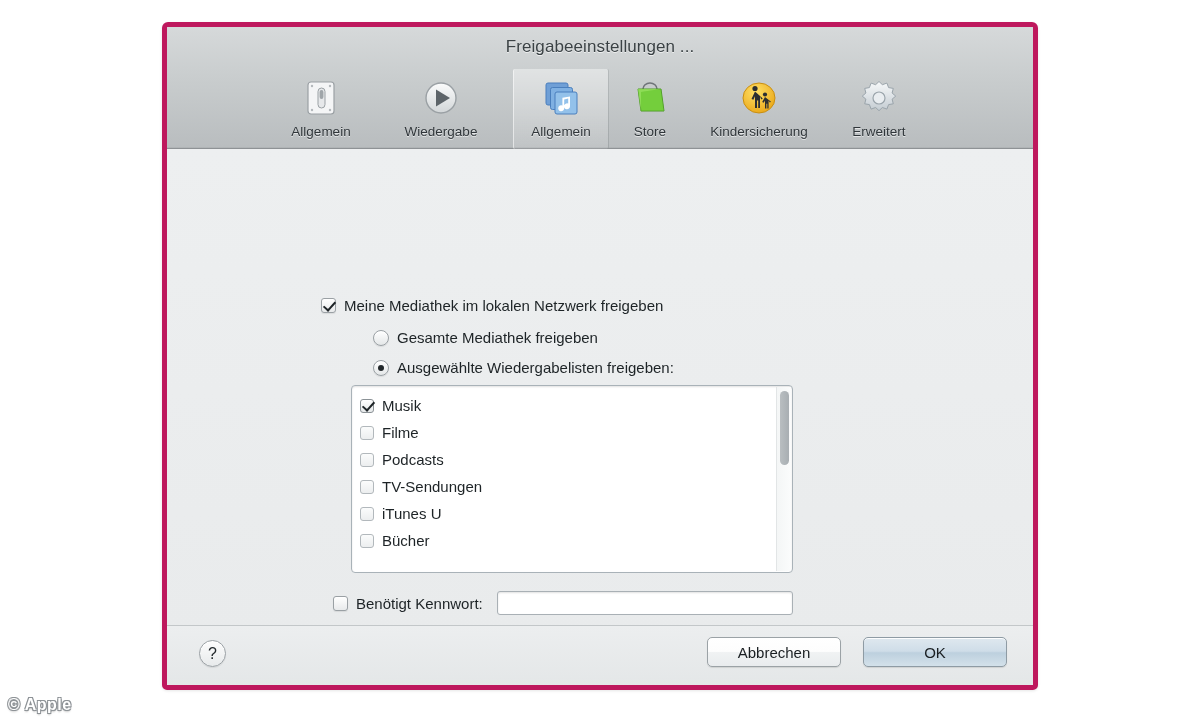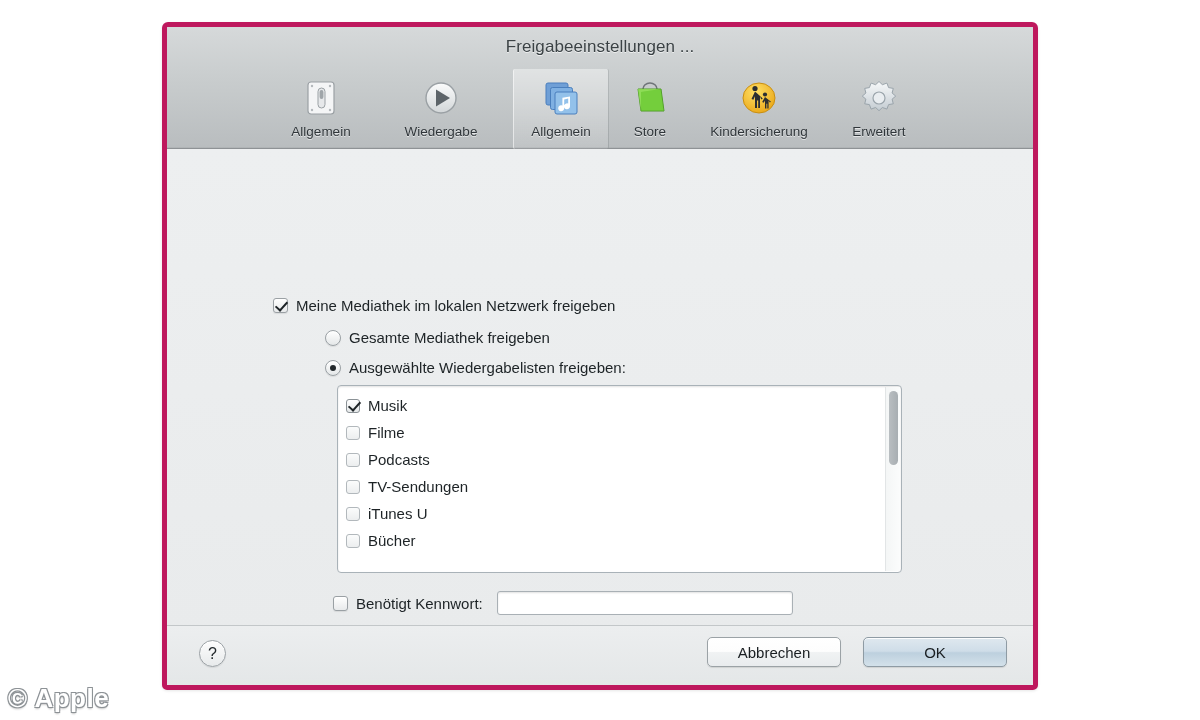--- a/index.html
+++ b/index.html
@@ -83,21 +83,21 @@
   .tb-item.w-narrow { width: 74px; }
 
   
   #content {
     position: relative;
     height: 484px;
     background: linear-gradient(to bottom, #edeff0, #e9ebec);
     padding: 0;
   }
 
-  .row { display: flex; align-items: center; }
+  .row { display: flex; align-items: center; margin-left: 48px; }
 
   
   .cbox {
     width: 15px; height: 15px;
     border: 1px solid #9aa0a4;
     border-radius: 3px;
     background: linear-gradient(to bottom, #ffffff, #e8eaeb);
     box-shadow: inset 0 1px 0 #fff, 0 1px 1px rgba(0,0,0,.08);
     position: relative;
     flex: 0 0 auto;
@@ -135,22 +135,22 @@
     white-space: nowrap;
   }
 
   #opt-share-library { position: absolute; left: 106px; top: 148px; }
   #opt-entire        { position: absolute; left: 158px; top: 180px; }
   #opt-selected      { position: absolute; left: 158px; top: 210px; }
 
   
   #playlist-box {
     position: absolute;
-    left: 170px; top: 236px;
-    width: 565px; height: 188px;
+    left: 184px; top: 236px;
+    width: 442px; height: 188px;
     background: #ffffff;
     border: 1px solid #a9b2b8;
     border-radius: 4px;
     box-shadow: inset 0 1px 2px rgba(0,0,0,.12);
     overflow: hidden;
   }
   #playlist-scrollview {
     position: absolute;
     left: 0; top: 0; right: 16px; bottom: 0;
     padding: 6px 0 0 8px;
@@ -264,21 +264,21 @@
     right: 26px;
     width: 144px;
     background: linear-gradient(to bottom, #dfe8ef 0%, #cfdde8 47%, #bdd0de 53%, #d3e1ea 100%);
     border-color: #8e9ba4;
   }
 
   
   #watermark {
     position: absolute;
     left: 8px; bottom: 6px;
-    font-size: 26px;
+    font-size: 16px;
     color: #ffffff;
     font-weight: bold;
     text-shadow:
       -1px -1px 0 #8d9296, 1px -1px 0 #8d9296,
       -1px  1px 0 #8d9296, 1px  1px 0 #8d9296,
        0    2px 2px rgba(0,0,0,.25);
     letter-spacing: .5px;
   }
 </style>
 </head>

